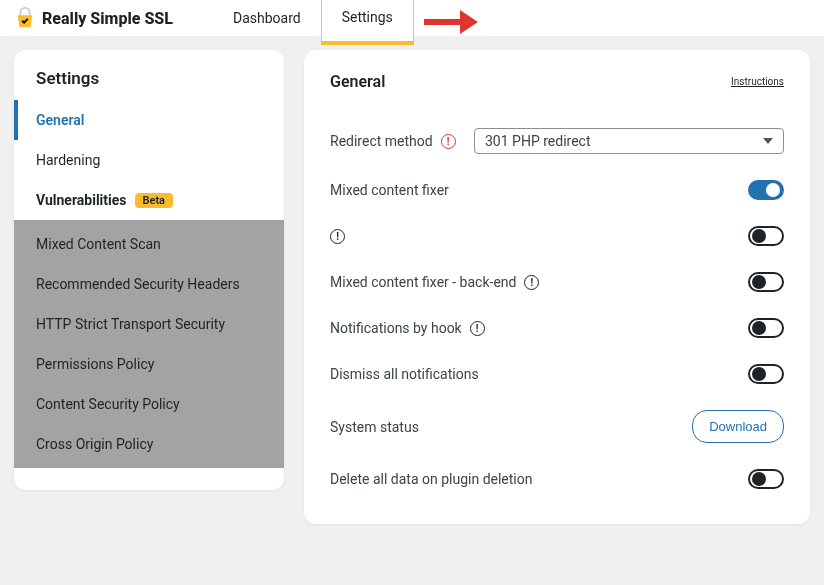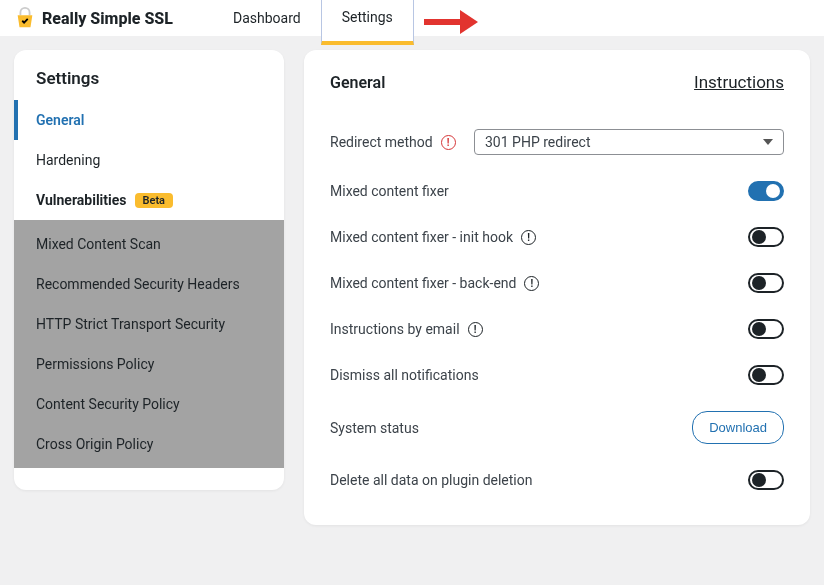--- a/index.html
+++ b/index.html
@@ -17,21 +17,21 @@
 .sidebar h2 { font-size: 17px; font-weight: 600; padding: 0 22px 12px 22px; }
 .nav-item { padding: 12px 22px; font-size: 14px; cursor: pointer; display: flex; align-items: center; gap: 8px; }
 .nav-item.current { color: #2271b1; font-weight: 600; border-left: 4px solid #2271b1; padding-left: 18px; }
 .nav-item.bold { font-weight: 700; }
 .badge-beta { background: #fabc2e; border-radius: 4px; padding: 1px 8px; font-size: 11px; font-weight: 600; }
 .sub-group { background: #a3a3a3; padding: 4px 0; }
 .upgrade-btn { background: #1d2327; color: #fff; border: none; border-radius: 6px; padding: 10px 18px; font-size: 13px; font-weight: 500; margin: 14px 0 0 22px; cursor: pointer; }
 .main { flex: 1; background: #fff; border-radius: 12px; padding: 22px 26px; box-shadow: 0 1px 3px rgba(0,0,0,0.06); }
 .main-head { display: flex; justify-content: space-between; align-items: center; margin-bottom: 24px; }
 .main-head h2 { font-size: 16px; font-weight: 600; }
-.instructions { color: #1d2327; font-size: 17px; text-decoration: underline; cursor: pointer; }
+.instructions { color: #1d2327; font-size: 10px; text-decoration: underline; cursor: pointer; }
 .row { display: flex; align-items: center; padding: 13px 0; font-size: 14px; color: #3c434a; }
 .row-label { flex: 1; display: flex; align-items: center; gap: 8px; }
 .info-icon { width: 15px; height: 15px; border: 1.5px solid #d63638; border-radius: 50%; display: inline-flex; align-items: center; justify-content: center; font-size: 10px; font-weight: 700; color: #d63638; }
 .info-icon.black { border-color: #1d2327; color: #1d2327; }
 .select { flex: 0 0 310px; height: 26px; border: 1px solid #8c8f94; border-radius: 4px; background: #fff; padding: 0 10px; display: flex; align-items: center; justify-content: space-between; font-size: 14px; cursor: pointer; }
 .chevron { width: 0; height: 0; border-left: 5px solid transparent; border-right: 5px solid transparent; border-top: 6px solid #555; }
 .toggle { width: 36px; height: 20px; background: #fff; border: 2px solid #1d2327; border-radius: 10px; position: relative; cursor: pointer; }
 .toggle .knob { position: absolute; top: 1px; left: 2px; width: 14px; height: 14px; background: #1d2327; border-radius: 50%; }
 .toggle.on { background: #2271b1; border-color: #2271b1; }
 .toggle.on .knob { left: auto; right: 2px; background: #fff; }
@@ -100,41 +100,40 @@
       <div class="row-label">
           <span>Mixed content fixer</span>
         </div>
       <div class="toggle on">
           <div class="knob"></div>
         </div>
     </div>
 
     <div class="row">
       <div class="row-label">
-        <span>Mixed content fixer - init hook</span>
         <span class="info-icon black">!</span>
       </div>
       <div class="toggle">
           <div class="knob"></div>
         </div>
     </div>
 
     <div class="row">
       <div class="row-label">
         <span>Mixed content fixer - back-end</span>
         <span class="info-icon black">!</span>
       </div>
       <div class="toggle">
           <div class="knob"></div>
         </div>
     </div>
 
     <div class="row">
       <div class="row-label">
-        <span>Instructions by email</span>
+        <span>Notifications by hook</span>
         <span class="info-icon black">!</span>
       </div>
       <div class="toggle">
           <div class="knob"></div>
         </div>
     </div>
 
     <div class="row">
       <div class="row-label">
           <span>Dismiss all notifications</span>

